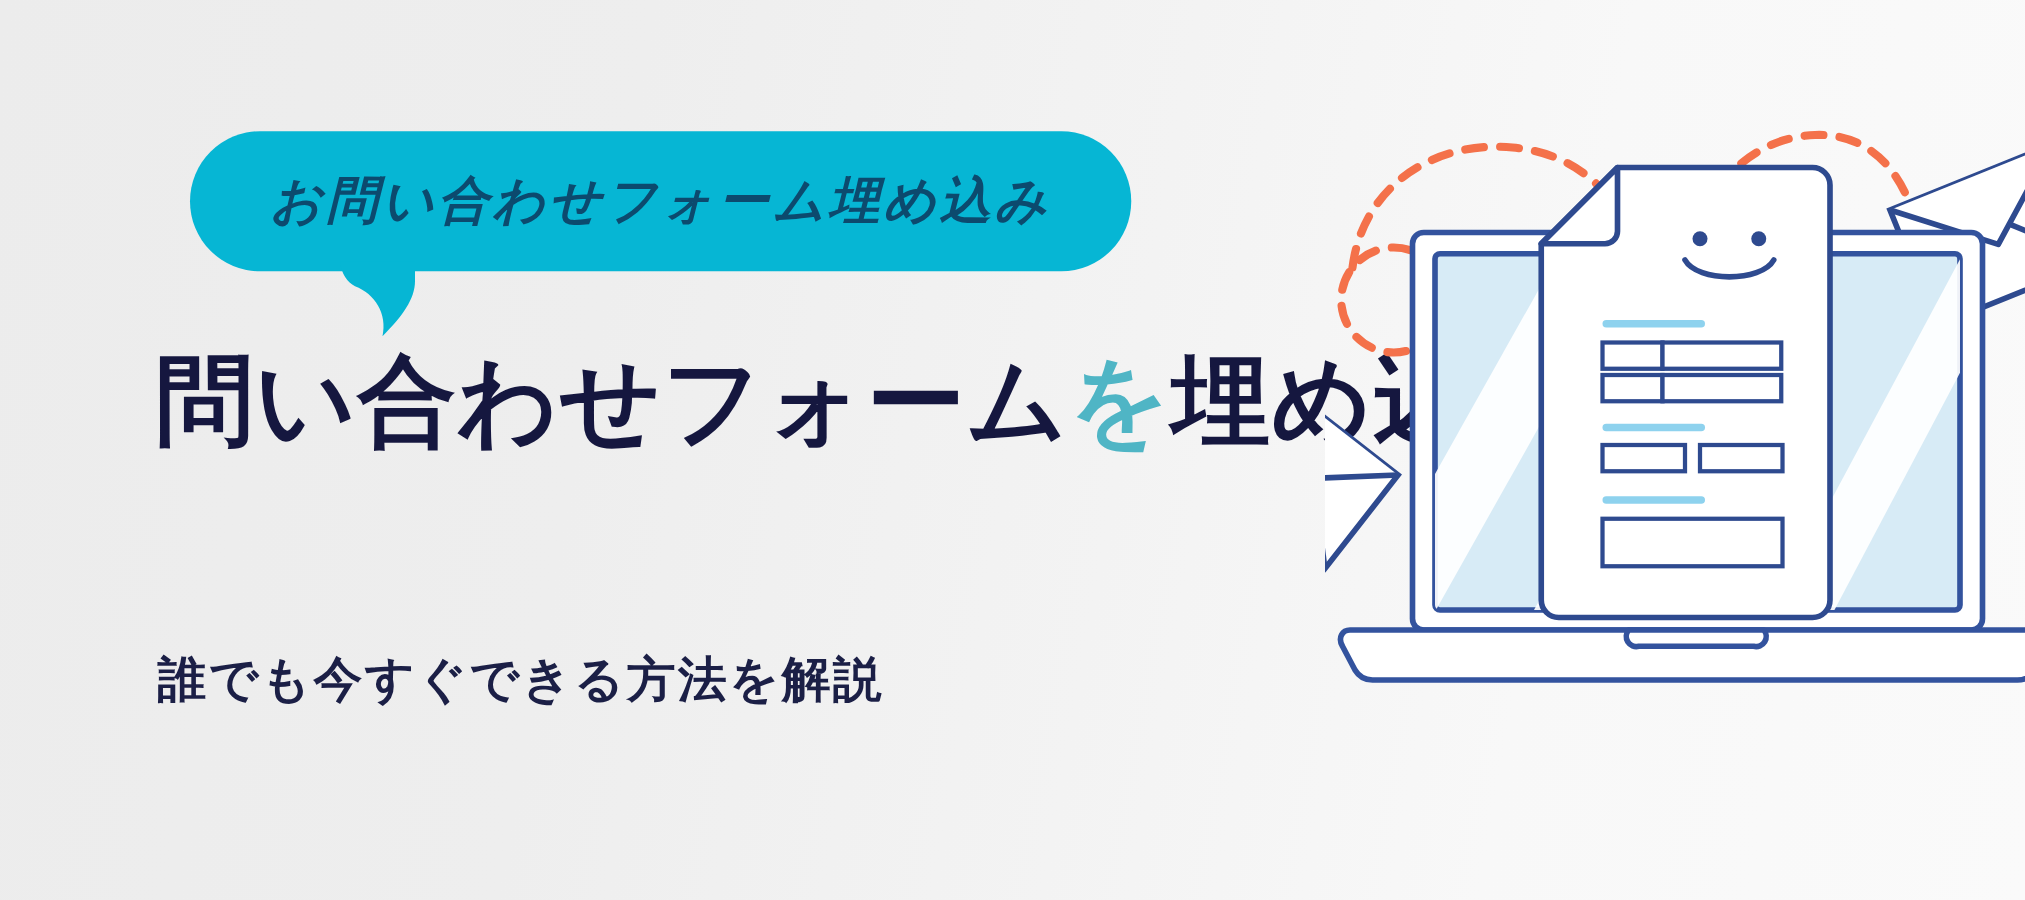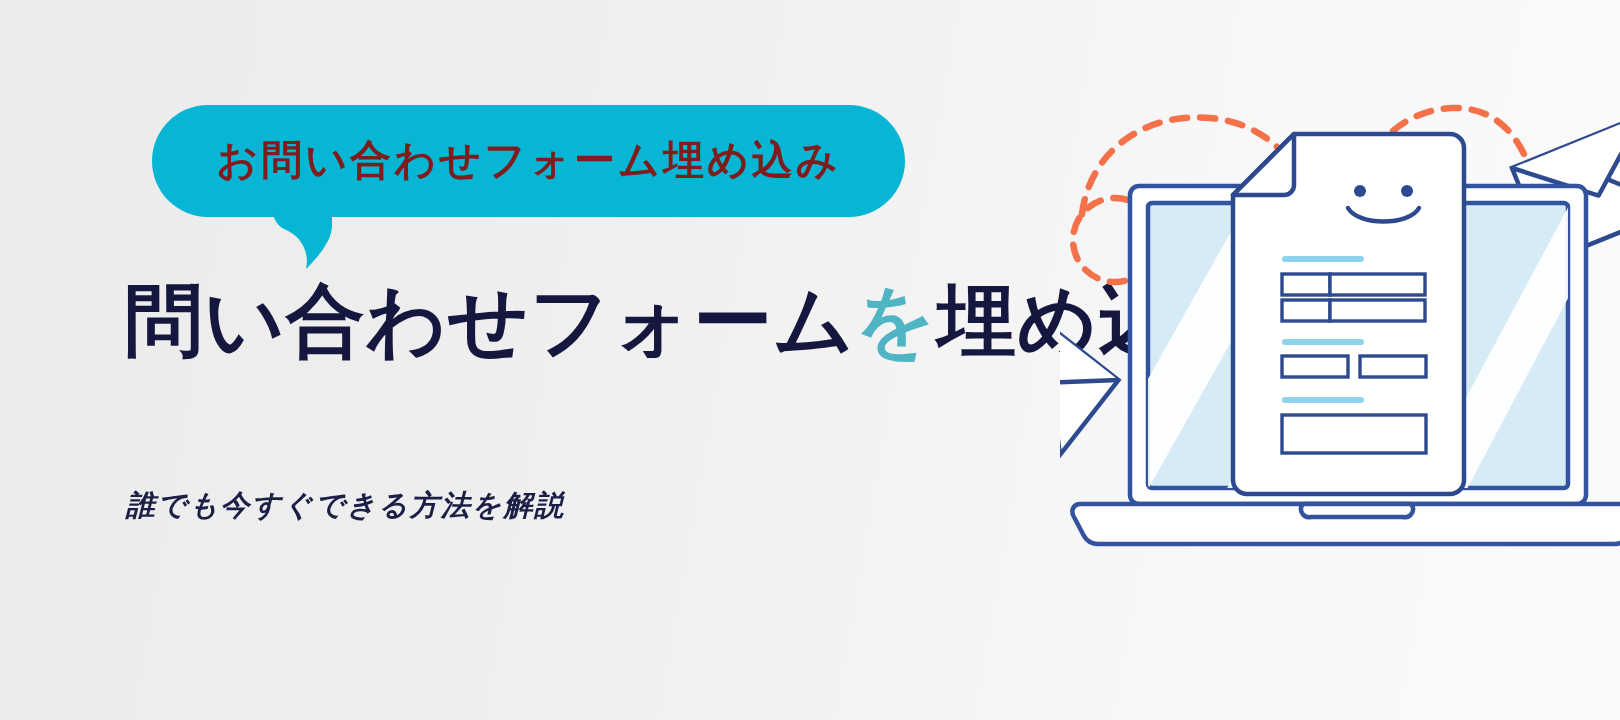--- a/index.html
+++ b/index.html
@@ -34,27 +34,28 @@
   #badge {
     width: 100%;
     height: 100%;
     background: #06b6d4;
     border-radius: 56px;
     display: flex;
     align-items: center;
     justify-content: center;
   }
   #badge-label {
-    color: #7f1d1d;
+    color: #0c4a6e;
     font-size: 41px;
     font-weight: 700;
     letter-spacing: 3px;
     line-height: 1;
     white-space: nowrap;
     transform: translateY(-1px);
+    font-style: italic;
   }
   #badge-tail {
     position: absolute;
     left: 118px;
     top: 104px;
     width: 70px;
     height: 62px;
     pointer-events: none;
   }
 
@@ -69,28 +70,27 @@
     line-height: 1.33;
     letter-spacing: 1px;
     color: #15173f;
     white-space: nowrap;
   }
   #headline .accent { color: #4fb5c5; }
 
   #subtitle {
     position: absolute;
     left: 126px;
-    top: 487px;
-    font-size: 29px;
+    top: 520px;
+    font-size: 39px;
     font-weight: 700;
     letter-spacing: 2px;
     line-height: 1.3;
     color: #1b1f46;
     white-space: nowrap;
-    font-style: italic;
   }
 
   
   #illustration {
     position: absolute;
     right: 0;
     top: 0;
     width: 560px;
     height: 720px;
     pointer-events: none;

